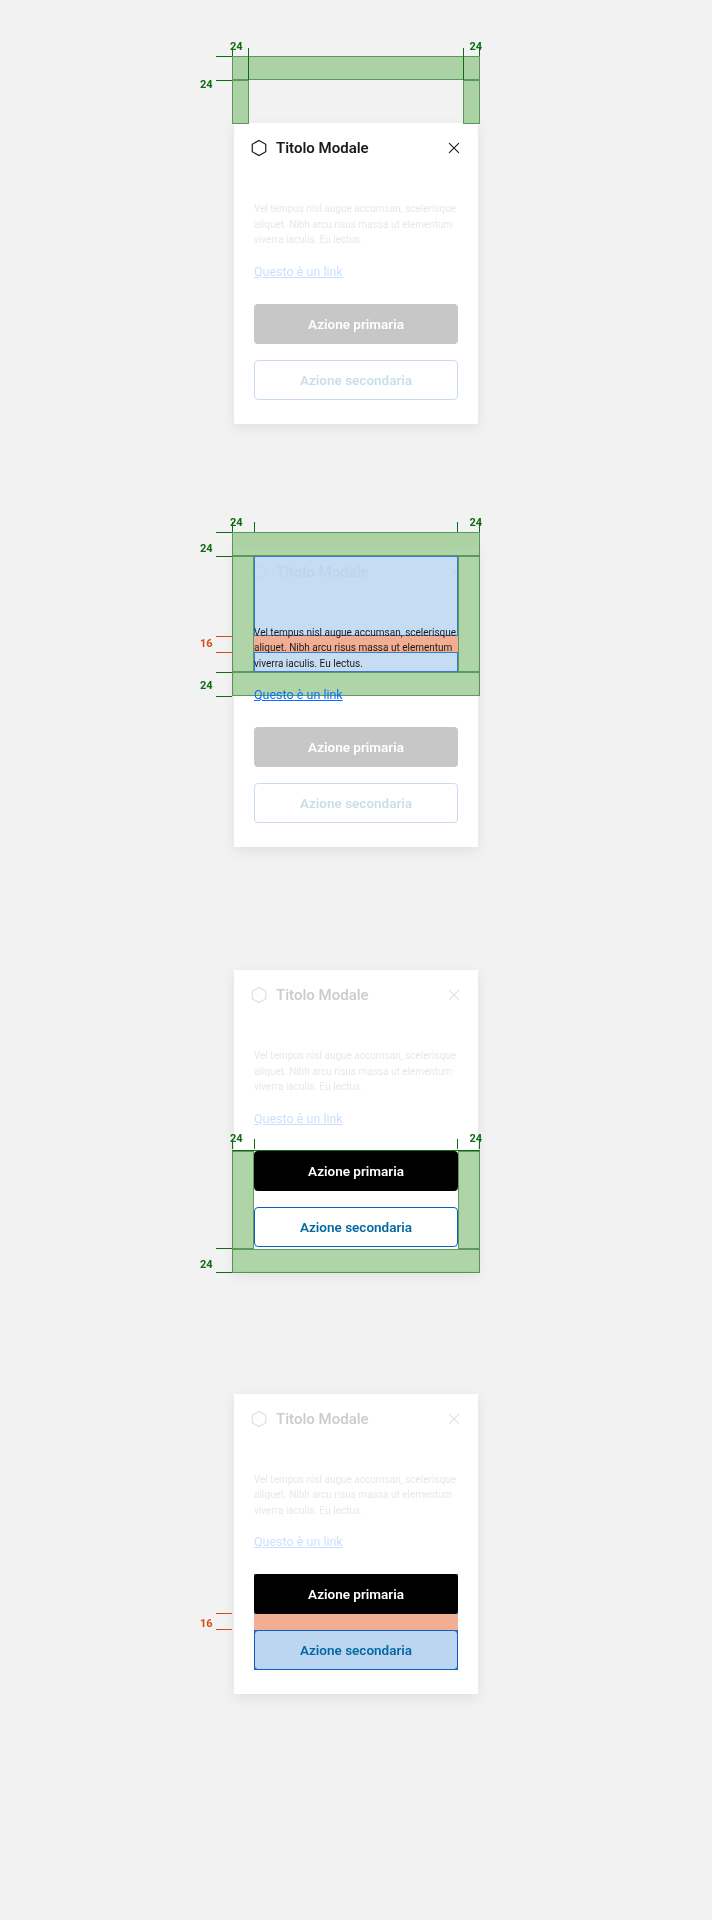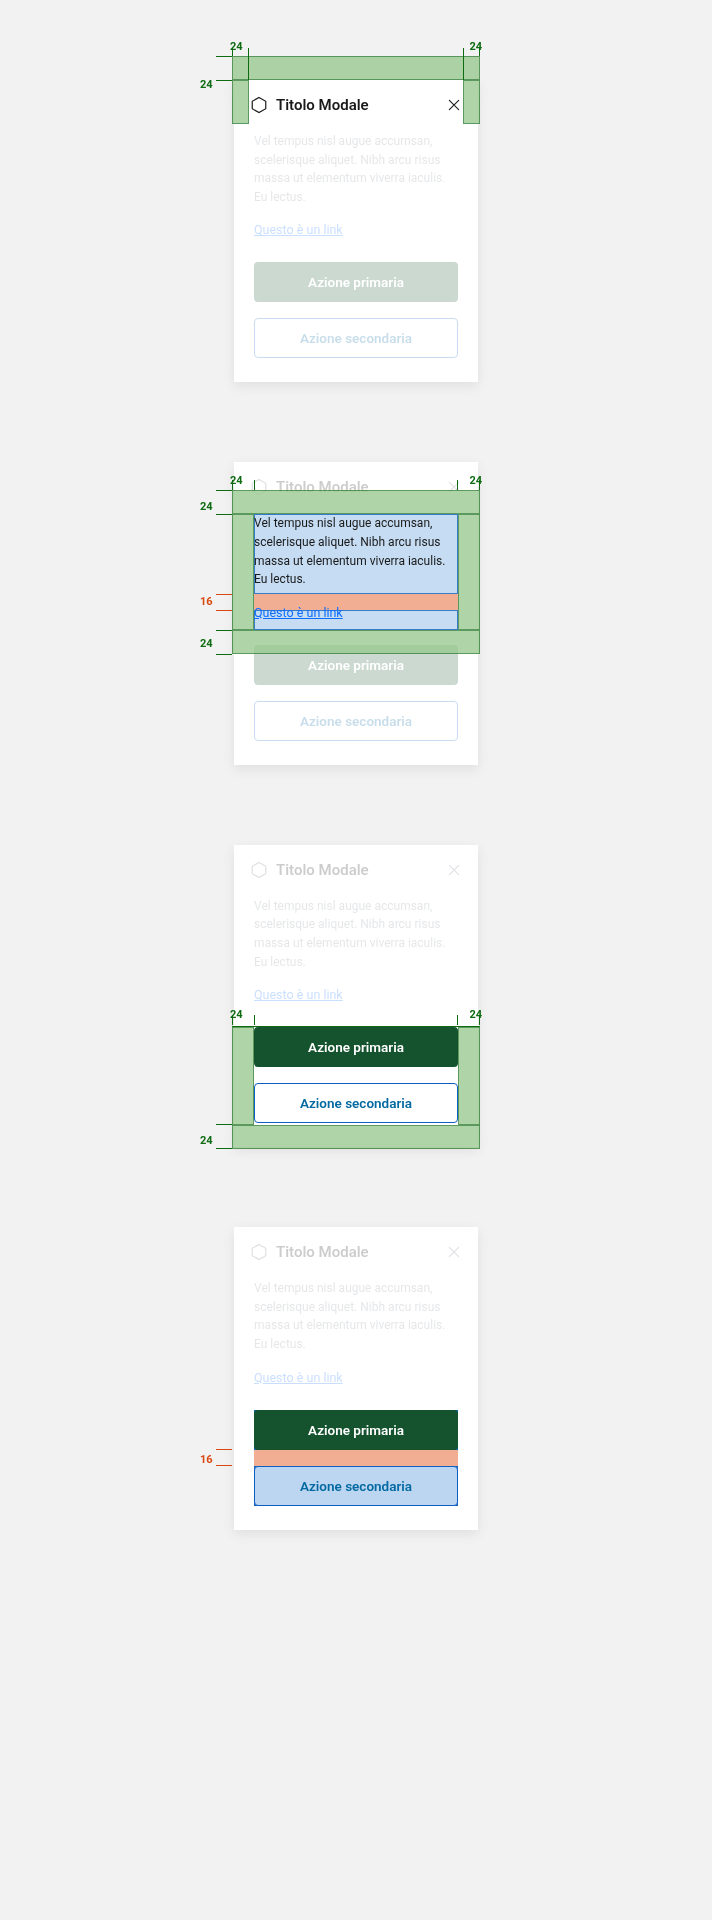--- a/index.html
+++ b/index.html
@@ -22,42 +22,44 @@
     background: #fff;
     box-shadow: 0 4px 12px rgba(0,0,0,0.08);
     position: relative;
   }
   .modal-header {
     display: flex;
     align-items: center;
     gap: 8px;
     padding: 16px 16px 10px 16px;
     position: relative;
+    margin-top: 43px;
   }
   .hex-icon {
     width: 18px; height: 18px;
     flex: 0 0 18px;
   }
   .modal-title {
     font-size: 15px;
     font-weight: 600;
     color: #1a1a1a;
     flex: 1;
   }
   .close-btn {
     width: 16px; height: 16px;
     cursor: pointer;
   }
   .modal-body {
     padding: 8px 20px 0 20px;
   }
   .body-text {
-    font-size: 12px;
+    font-size: 10px;
     line-height: 1.55;
     color: #8a8f98;
+    margin-top: 26px;
   }
   .body-link {
     display: inline-block;
     margin-top: 16px;
     font-size: 12.5px;
     color: #0d6efd;
     text-decoration: underline;
     cursor: pointer;
   }
   .modal-actions {
@@ -70,21 +72,21 @@
     height: 40px;
     border-radius: 4px;
     font-size: 13.5px;
     font-weight: 600;
     display: flex;
     align-items: center;
     justify-content: center;
     cursor: pointer;
   }
   .btn-primary {
-    background: #14532d;
+    background: #000000;
     color: #fff;
     border: none;
   }
   .btn-secondary {
     background: #fff;
     color: #0369a1;
     border: 1.5px solid #0d5ec1;
   }
 
   

